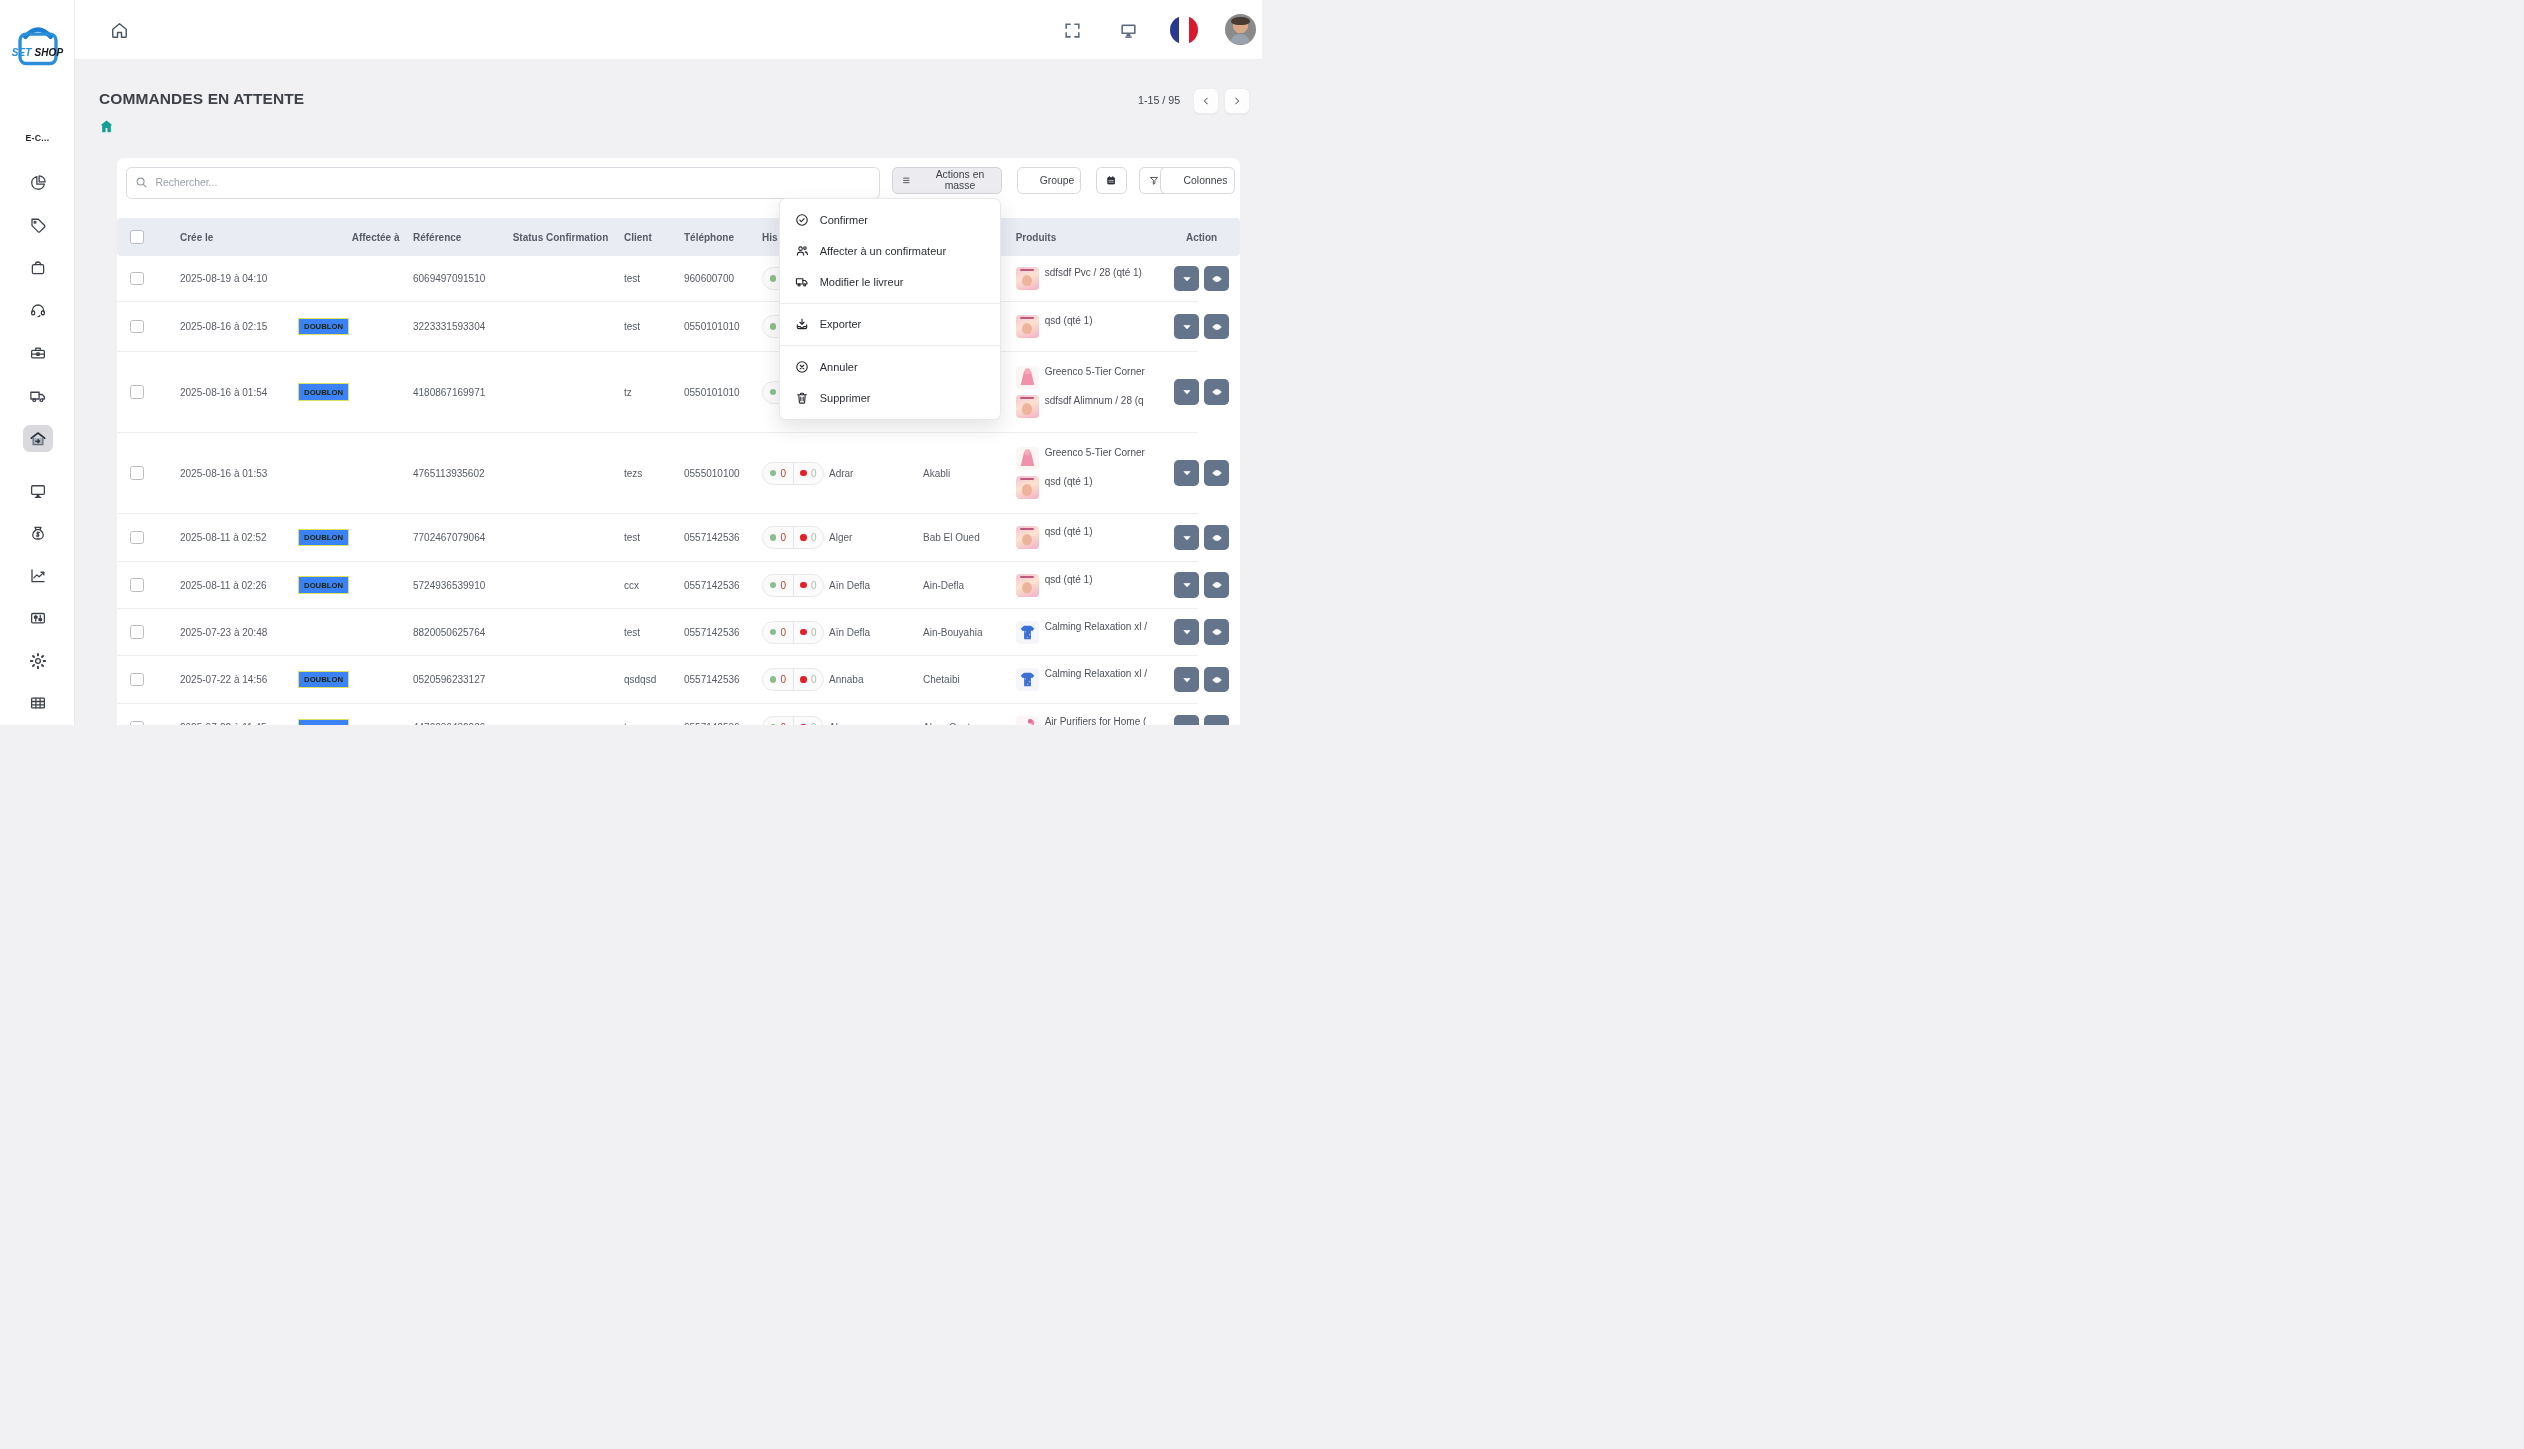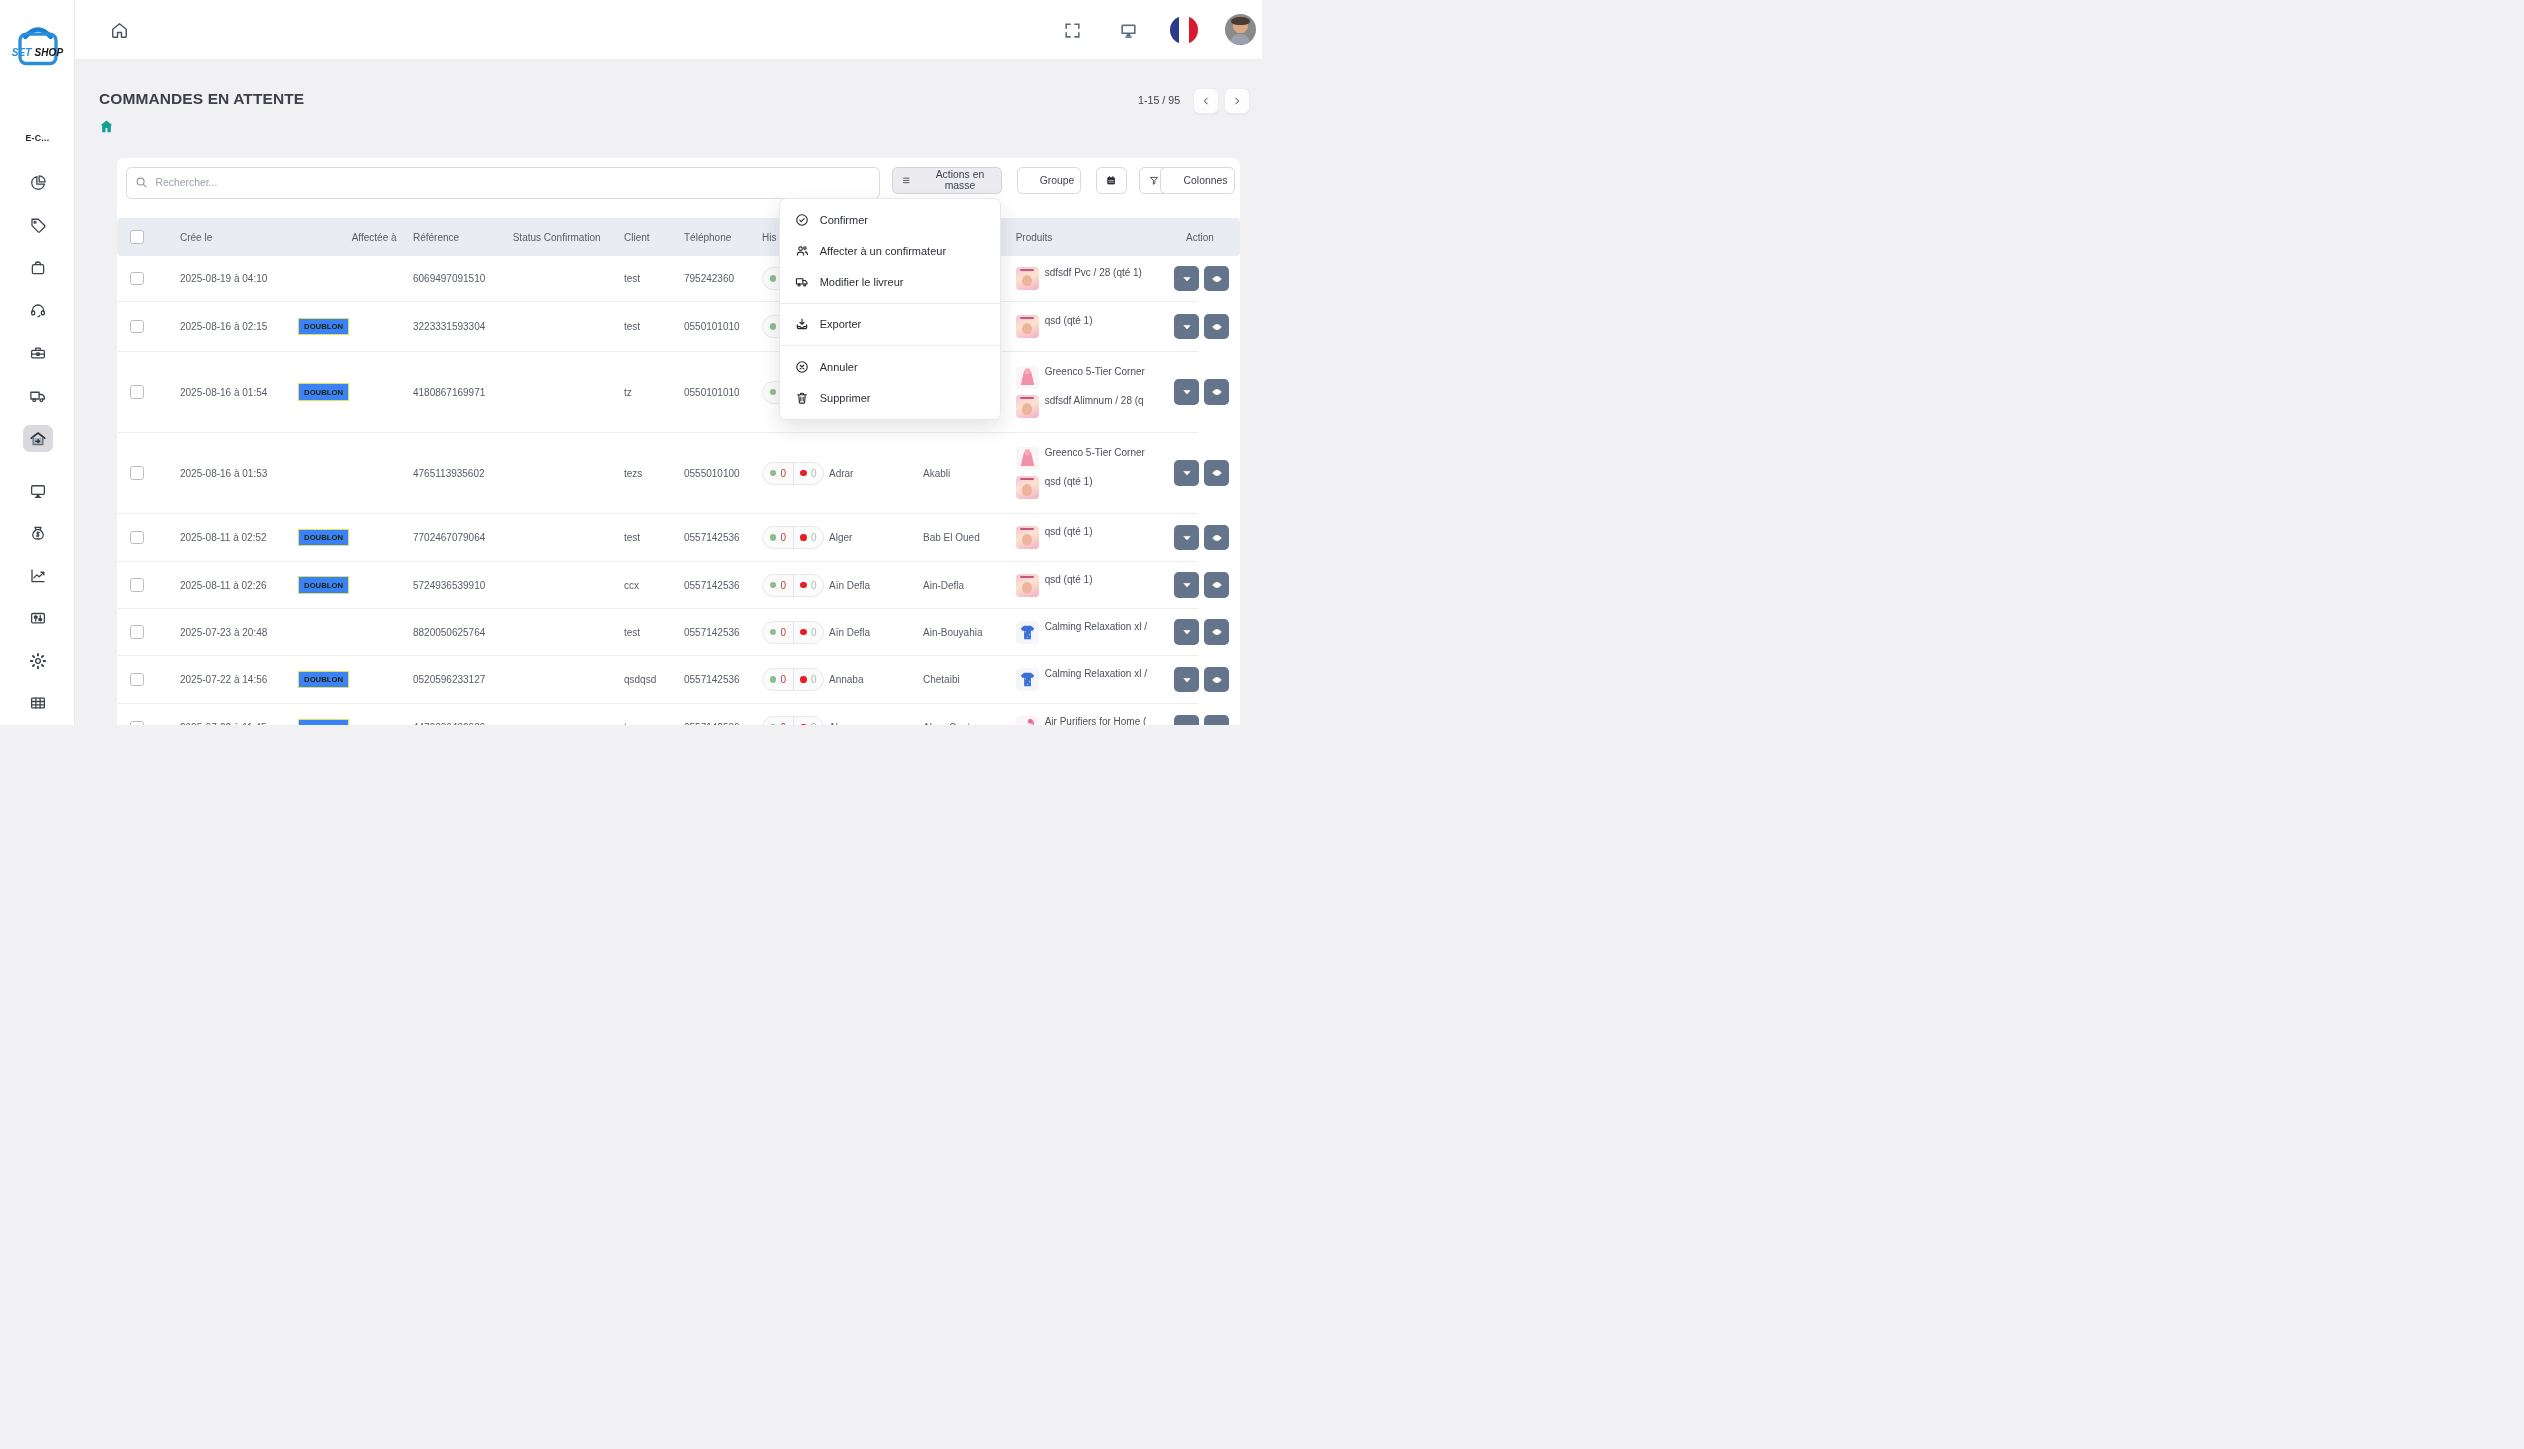--- a/index.html
+++ b/index.html
@@ -41,21 +41,21 @@
   .search-wrap { position:absolute; left:8.7px; top:8.7px; width:754px; height:27px; border:0.7px solid #dadae0; border-radius:5.4px; background:#fff; display:flex; align-items:center; padding:15px 8px; }
   .search-wrap svg { width:12.8px; height:12.8px; stroke:#8f95a0; fill:none; stroke-width:2; margin-right:8px; }
   .search-wrap input { border:none; outline:none; flex:1; font-size:10.4px; color:#3f434c; font-family:inherit; background:transparent; }
   .search-wrap input::placeholder { color:#9aa0aa; }
   .tbtn { position:absolute; top:8.7px; height:27px; border-radius:5.4px; border:0.7px solid #d8d8dd; background:#fff; display:flex; align-items:center; justify-content:center; gap:16px; font-size:10.4px; color:#3f434c; cursor:pointer; padding:0 9.4px; }
   .tbtn svg { width:12.8px; height:12.8px; stroke:#2c2f36; fill:none; stroke-width:1.9; stroke-linecap:round; stroke-linejoin:round; }
   .tbtn.pressed { background:#ececf0; border-color:#d2d2d8; }
 
   
   :root { --cols: 44px 134px 54px 64px 97px 114px 60px 74px 67px 94px 94px 158px 68px; }
-  .thead { position:absolute; left:0; top:60px; width:1123px; height:38px; background:#eaecf4; border-radius:4px; display:grid; grid-template-columns:var(--cols); align-items:center; font-size:10px; font-weight:400; color:#5f6470; }
+  .thead { position:absolute; left:0; top:60px; width:1123px; height:38px; background:#eaecf4; border-radius:4px; display:grid; grid-template-columns:var(--cols); align-items:center; font-size:10px; font-weight:700; color:#5f6470; }
   .tbody { position:absolute; left:0; top:98px; width:1081px; }
   .trow { display:grid; grid-template-columns:var(--cols); align-items:center; border-bottom:0.7px solid #ededf0; }
   .h68{height:46px}.h74{height:50px}.h120{height:81px}.h72{height:48px}.h70{height:47px}
   .cell { overflow:hidden; white-space:nowrap; font-size:10px; color:#565b66; padding-right:4px; }
   .c-check { display:flex; justify-content:center; }
   .c-date { padding-left:19px; }
   .c-badge, .c-assign { padding-left:2.7px; }
   .c-status { padding-left:2.7px; }
   .c-his { padding-left:4px; overflow:visible; }
   .c-wilaya,.c-commune { padding-left:4px; }
@@ -307,21 +307,21 @@
       <div class="trow h68">
         <div class="cell c-check">
             <span class="checkbox"></span>
           </div>
         <div class="cell c-date">2025-08-19 à 04:10</div>
         <div class="cell c-badge"></div>
         <div class="cell c-assign"></div>
         <div class="cell">6069497091510</div>
         <div class="cell c-status"></div>
         <div class="cell">test</div>
-        <div class="cell">795242360</div>
+        <div class="cell">960600700</div>
         <div class="cell c-his"><span class="hist-pill">
               <span class="seg">
                 <i class="dot dot-g"></i>
                 <b class="n-red">0</b>
               </span>
               <span class="seg">
                 <i class="dot dot-r"></i>
                 <b class="n-grn">0</b>
               </span>
             </span></div>

